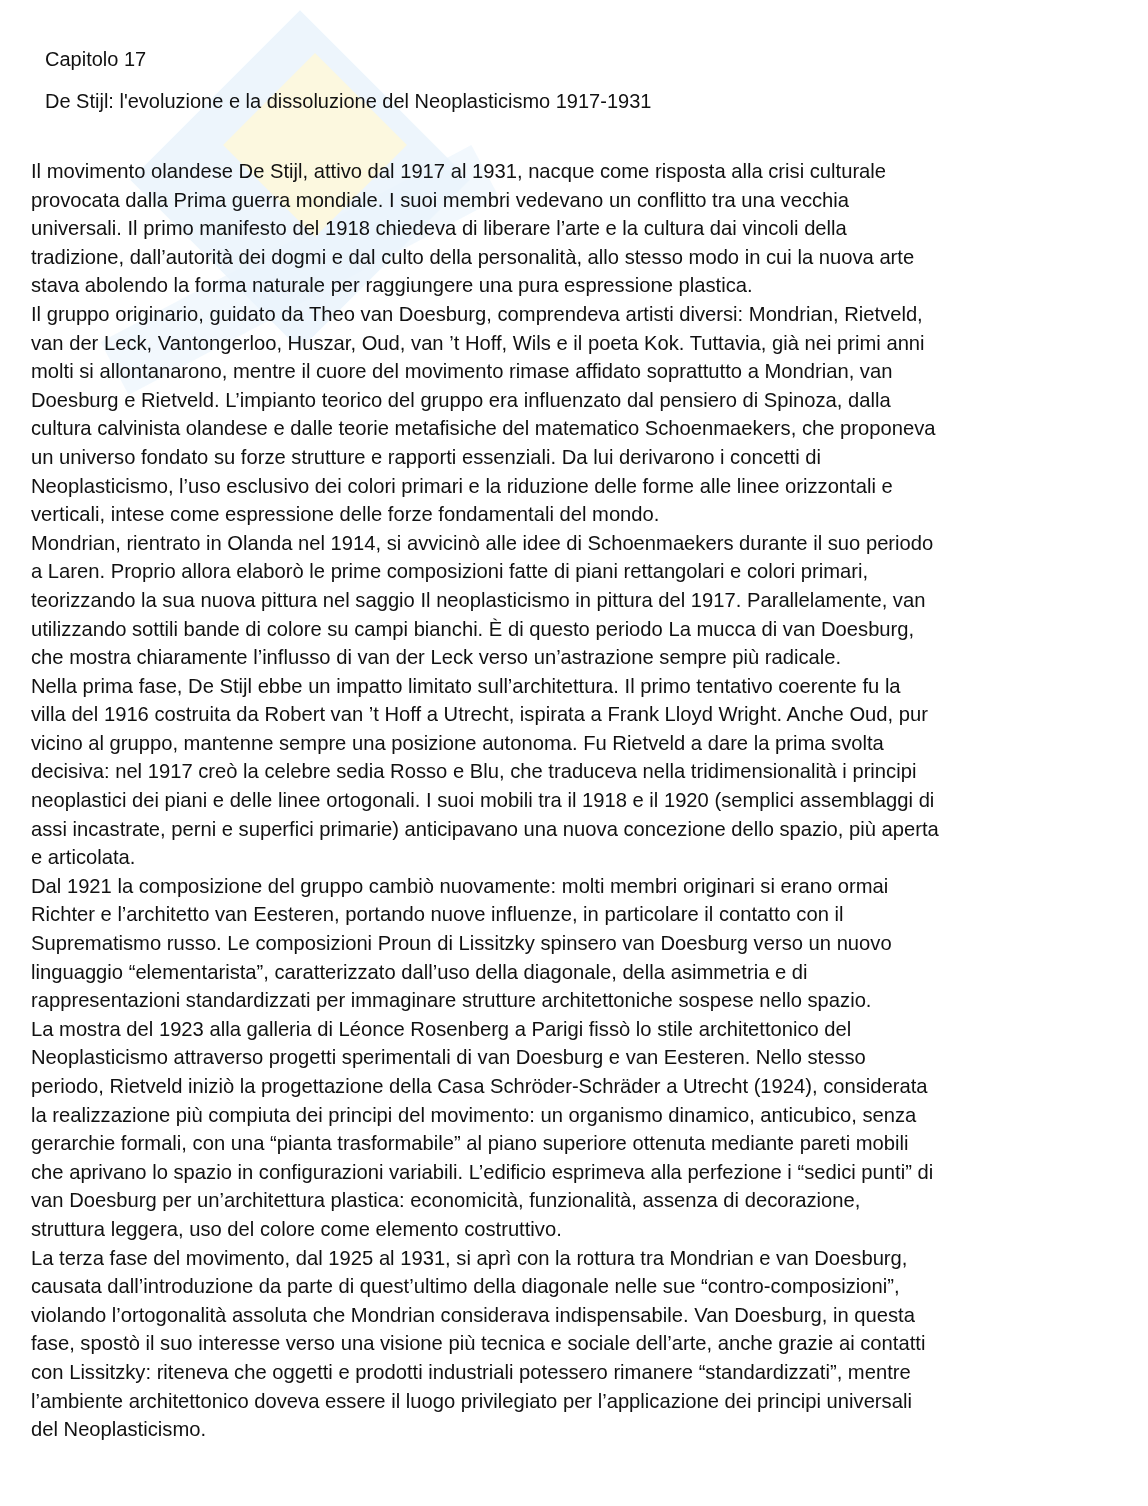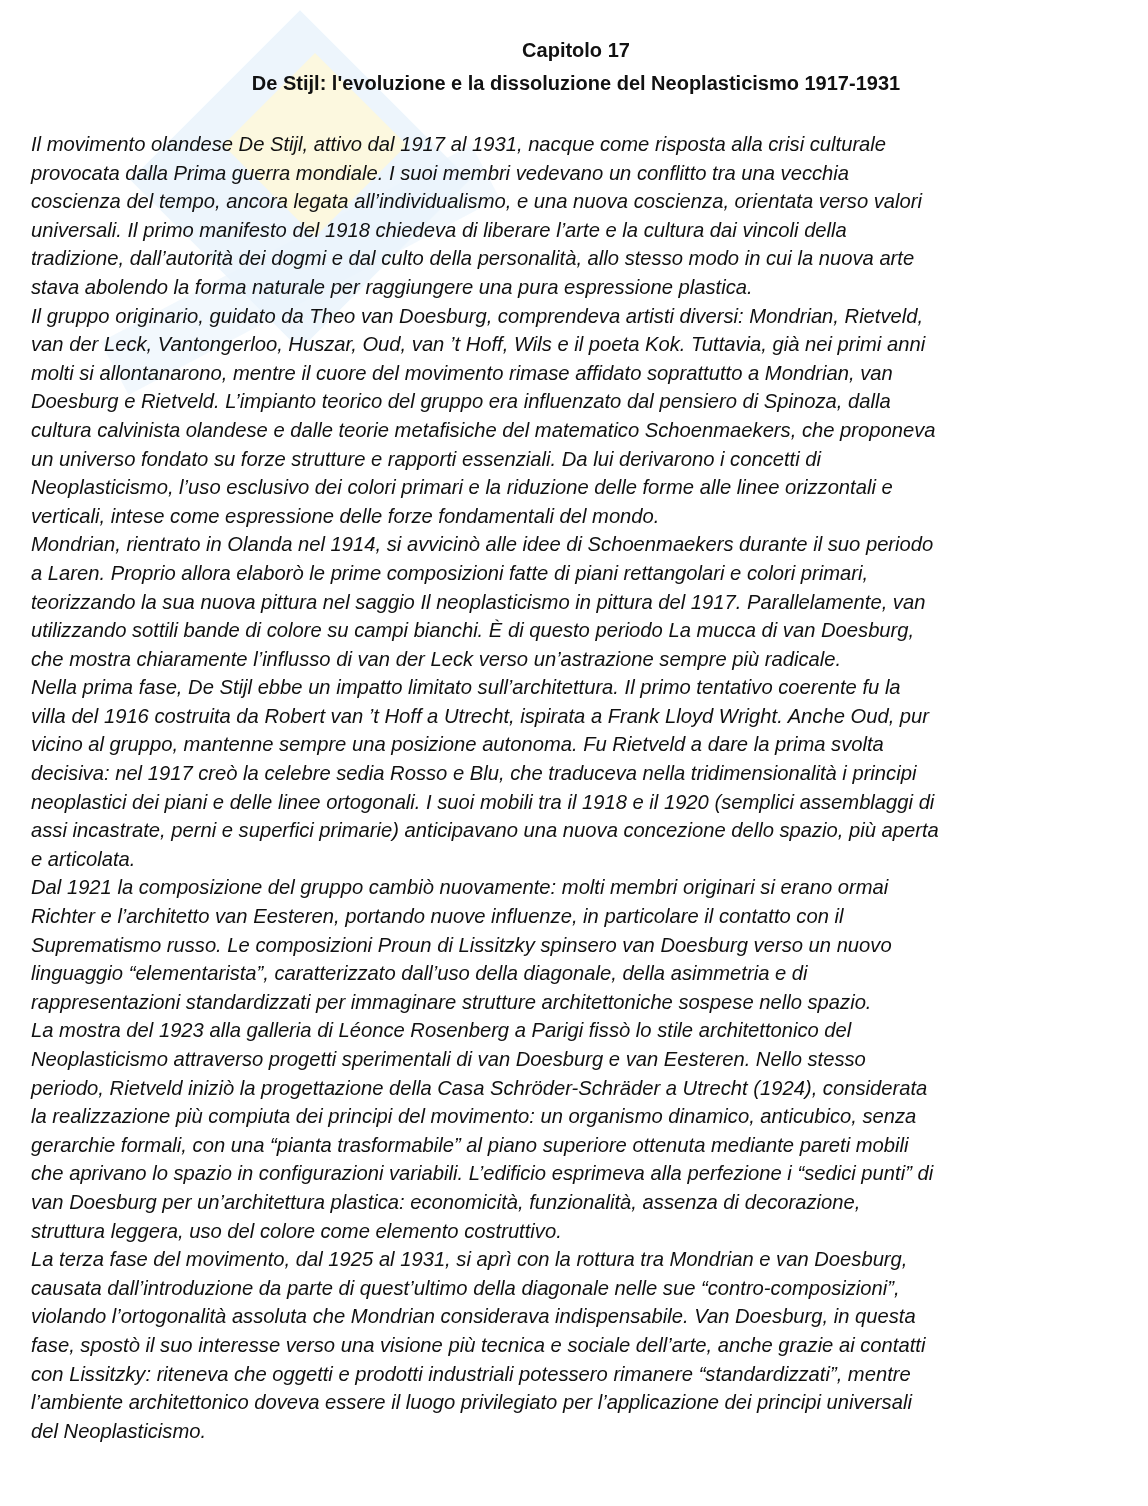--- a/index.html
+++ b/index.html
@@ -55,57 +55,54 @@
       opacity: 0.7;
     }
     .page {
       position: absolute;
       left: 31px;
       top: 31px;
       width: 1090px;
       z-index: 1;
     }
     .chapter-label, .chapter-title {
-      font-weight: bold;
+      font-weight: normal;
       font-size: 20px;
       line-height: 28px;
-      margin: 5px;
-      text-align: center;
+      margin: 14px;
     }
     .spacer {
       height: 28px;
     }
     .body-text {
       font-size: 20.2px;
       line-height: 28.6px;
       margin: 0;
       white-space: nowrap;
     }
     .line {
       display: block;
-      font-style: italic;
     }
   </style>
 </head>
 <body>
 
 <div class="watermark">
   <div class="wm-band"></div>
   <div class="wm-diamond"></div>
   <div class="wm-diamond-inner"></div>
 </div>
 
 <div class="page">
   <h1 class="chapter-label">Capitolo 17</h1>
   <h2 class="chapter-title">De Stijl: l'evoluzione e la dissoluzione del Neoplasticismo 1917-1931</h2>
   <div class="spacer"></div>
   <div class="body-text">
     <span class="line">Il movimento olandese De Stijl, attivo dal 1917 al 1931, nacque come risposta alla crisi culturale</span>
     <span class="line">provocata dalla Prima guerra mondiale. I suoi membri vedevano un conflitto tra una vecchia</span>
-    <span class="line">coscienza del tempo, ancora legata all’individualismo, e una nuova coscienza, orientata verso valori</span>
     <span class="line">universali. Il primo manifesto del 1918 chiedeva di liberare l’arte e la cultura dai vincoli della</span>
     <span class="line">tradizione, dall’autorità dei dogmi e dal culto della personalità, allo stesso modo in cui la nuova arte</span>
     <span class="line">stava abolendo la forma naturale per raggiungere una pura espressione plastica.</span>
     <span class="line">Il gruppo originario, guidato da Theo van Doesburg, comprendeva artisti diversi: Mondrian, Rietveld,</span>
     <span class="line">van der Leck, Vantongerloo, Huszar, Oud, van ’t Hoff, Wils e il poeta Kok. Tuttavia, già nei primi anni</span>
     <span class="line">molti si allontanarono, mentre il cuore del movimento rimase affidato soprattutto a Mondrian, van</span>
     <span class="line">Doesburg e Rietveld. L’impianto teorico del gruppo era influenzato dal pensiero di Spinoza, dalla</span>
     <span class="line">cultura calvinista olandese e dalle teorie metafisiche del matematico Schoenmaekers, che proponeva</span>
     <span class="line">un universo fondato su forze strutture e rapporti essenziali. Da lui derivarono i concetti di</span>
     <span class="line">Neoplasticismo, l’uso esclusivo dei colori primari e la riduzione delle forme alle linee orizzontali e</span>

